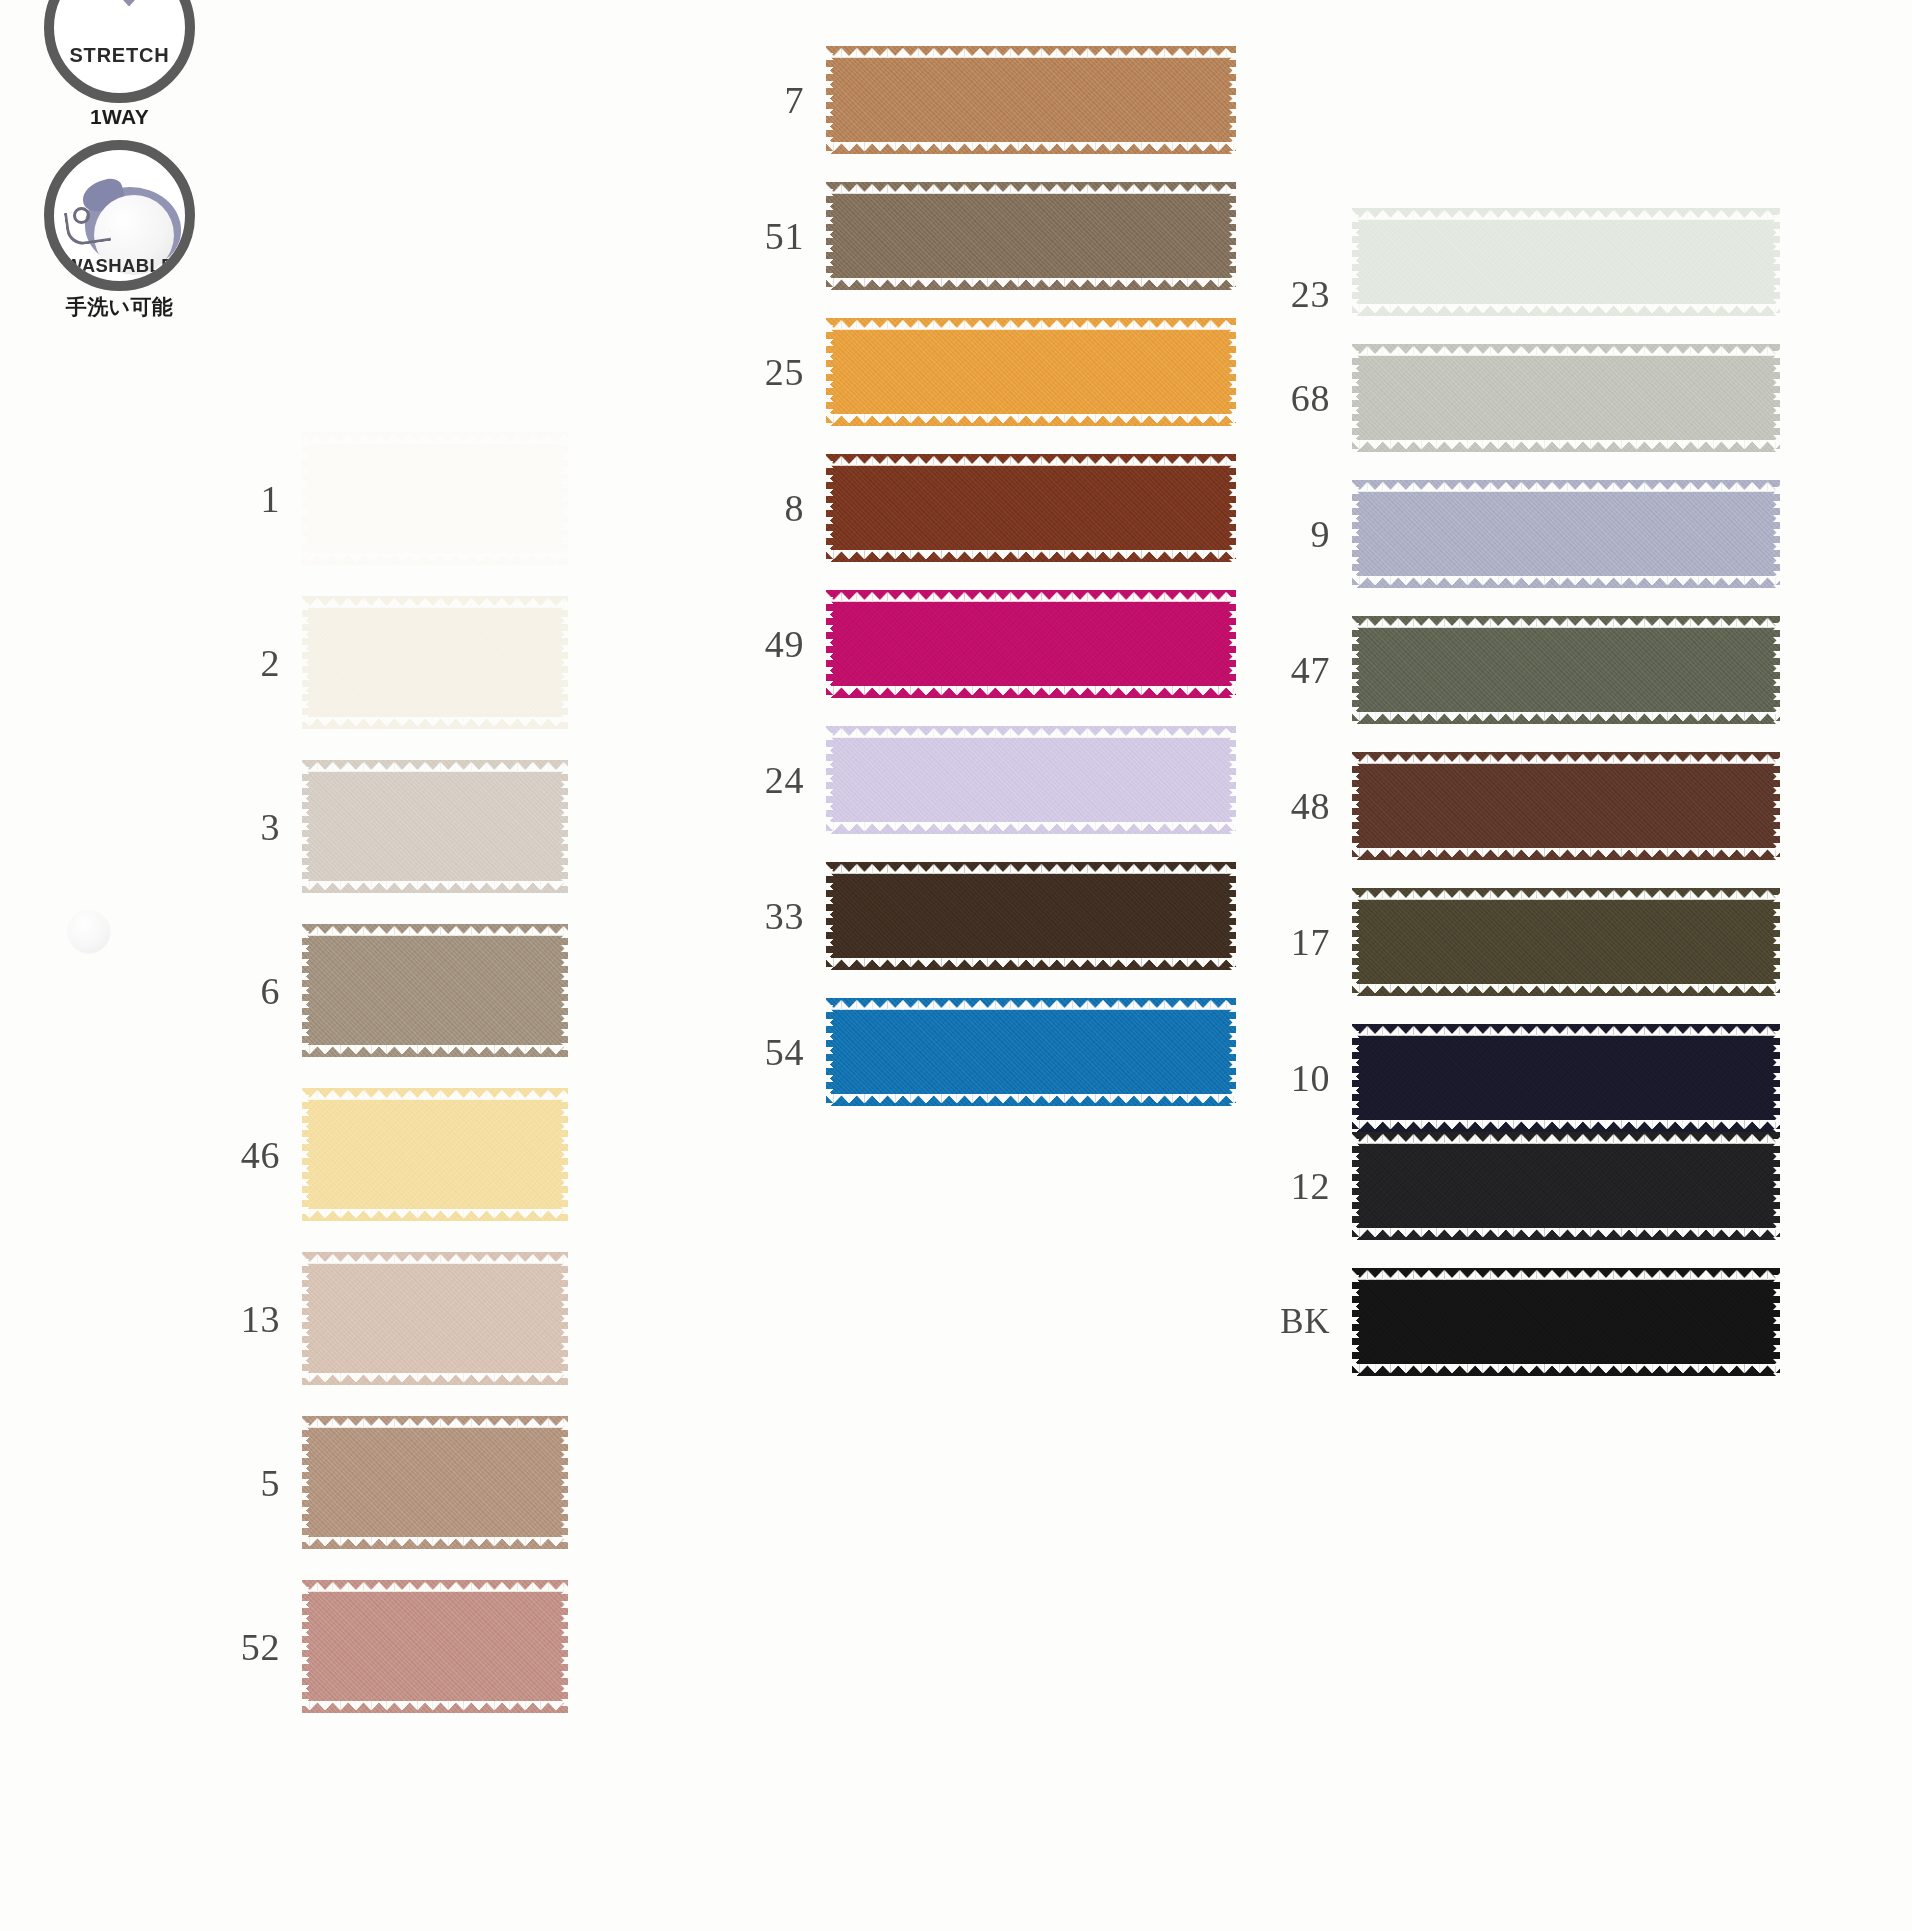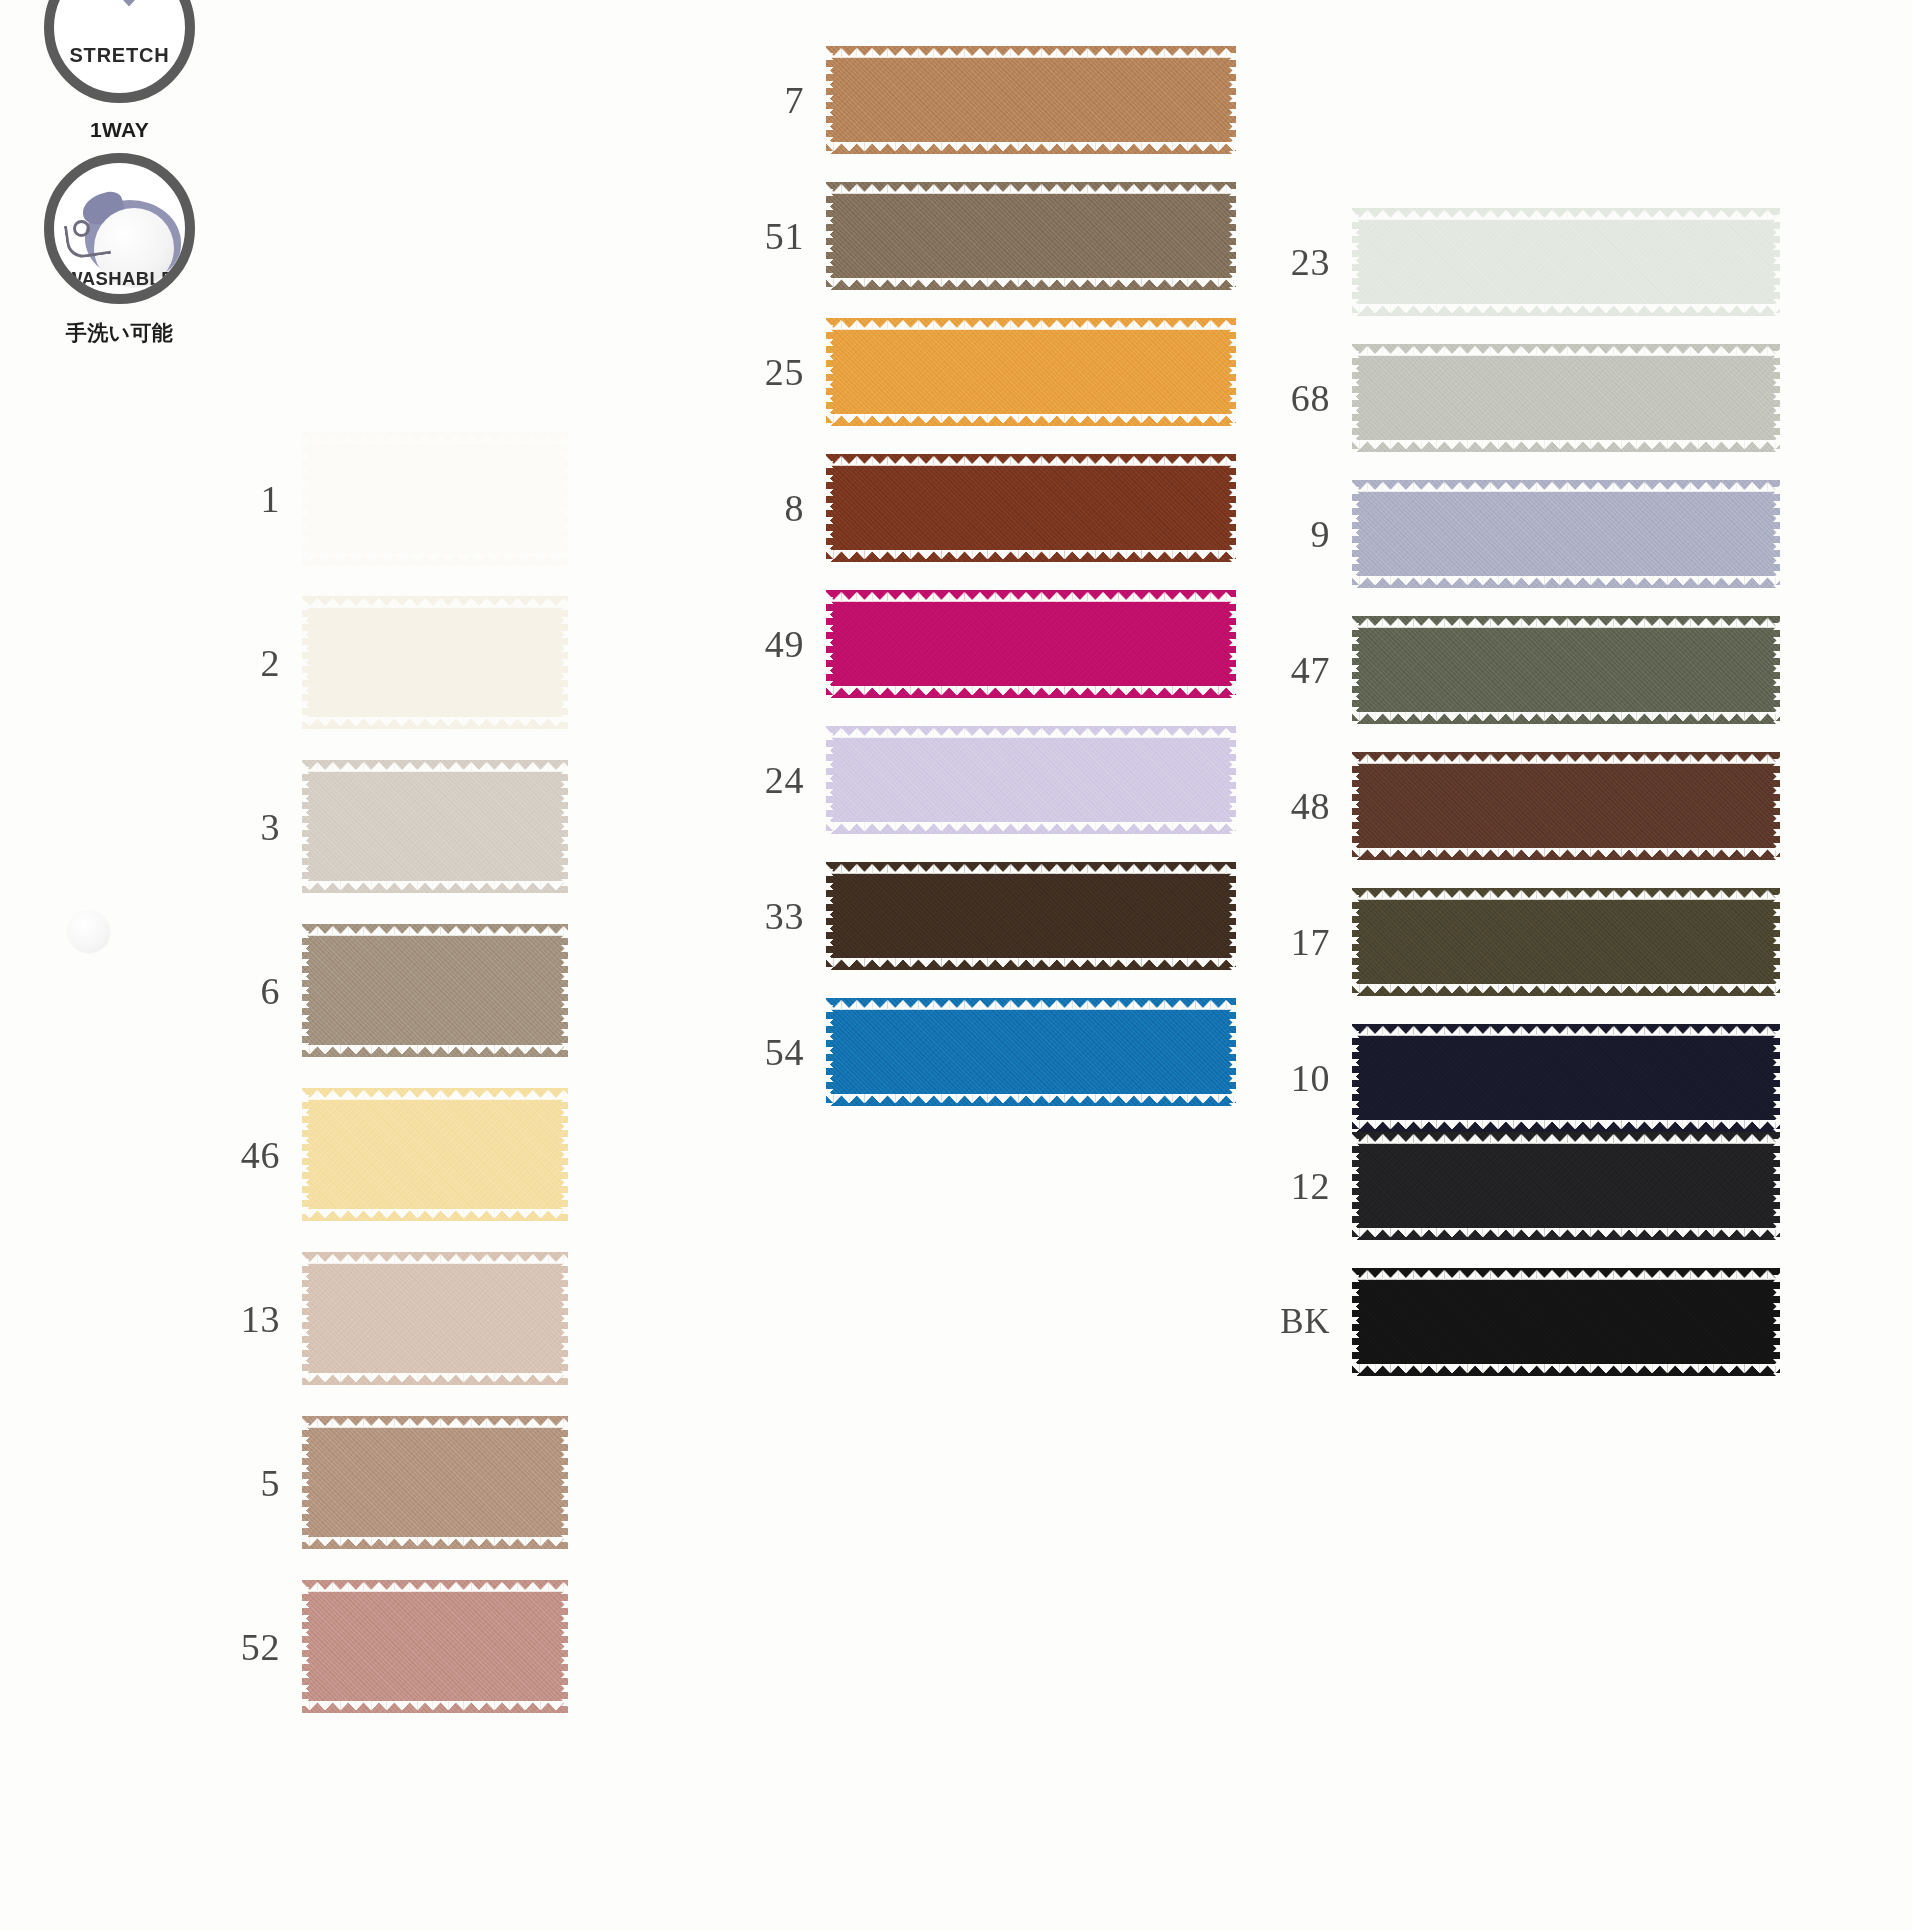--- a/index.html
+++ b/index.html
@@ -13,21 +13,21 @@
   .care-block{position:relative;width:177px;margin-bottom:10.8px;}
   .care-ring{
     width:151px;height:151px;border-radius:50%;
     border:10px solid #5b5b5b;box-sizing:border-box;
     position:relative;overflow:hidden;background:#fff;
     margin:0 auto;
   }
   .care-caption{
     text-align:center;font-family:"Liberation Sans",sans-serif;
     font-weight:bold;font-size:21px;color:#1d1d1d;letter-spacing:0.4px;
-    margin-top:15px;
+    margin-top:2px;
   }
   .ring-word{
     position:absolute;left:0;right:0;
     font-family:"Liberation Sans",sans-serif;font-weight:bold;
     text-align:center;color:#2a2a2a;
   }
   .stretch-word{top:82px;font-size:20px;letter-spacing:0.8px;}
   .washable-word{top:105px;font-size:18.5px;letter-spacing:0.4px;}
   .arrow-shape{
     position:absolute;left:17px;top:-4.6px;width:116px;height:49px;
@@ -298,21 +298,21 @@
       <div class="swatch-chip" style="width: 410px; height: 108px; background: rgb(20, 113, 176);">
         <div class="zig-top"></div>
         <div class="zig-bot"></div>
         <div class="zig-l"></div>
         <div class="zig-r"></div>
         <div class="weave"></div>
       </div>
     </div>
   </div>
 <div class="column" id="col-right">
-    <div class="swatch-row" style="margin-bottom: 28px;">
+    <div class="swatch-row" style="margin-bottom: 28px; align-items: flex-end;">
       <div class="swatch-label" style="width: 81px;">23</div>
       <div class="swatch-chip" style="width: 428px; height: 108px; background: rgb(227, 233, 224);">
         <div class="zig-top"></div>
         <div class="zig-bot"></div>
         <div class="zig-l"></div>
         <div class="zig-r"></div>
         <div class="weave"></div>
       </div>
     </div>
     <div class="swatch-row" style="margin-bottom: 28px;">

